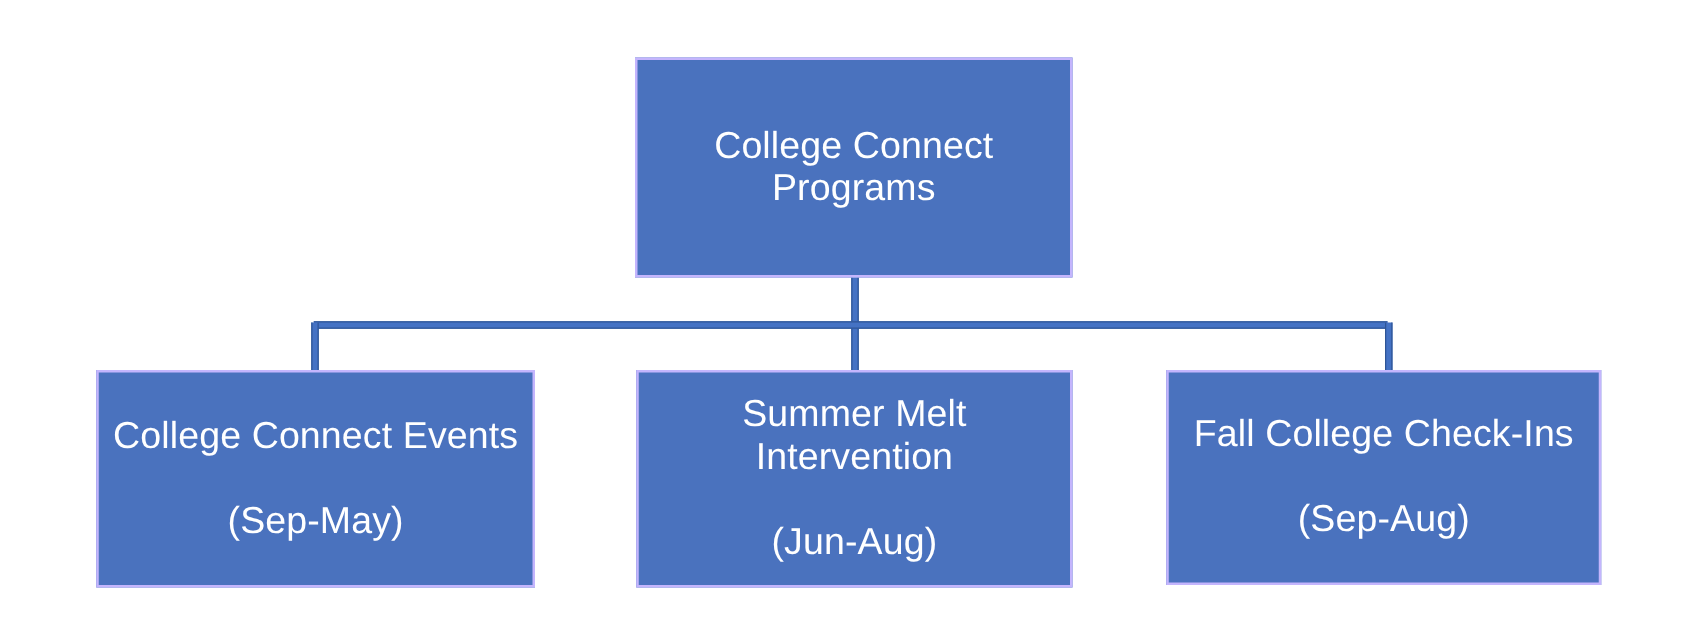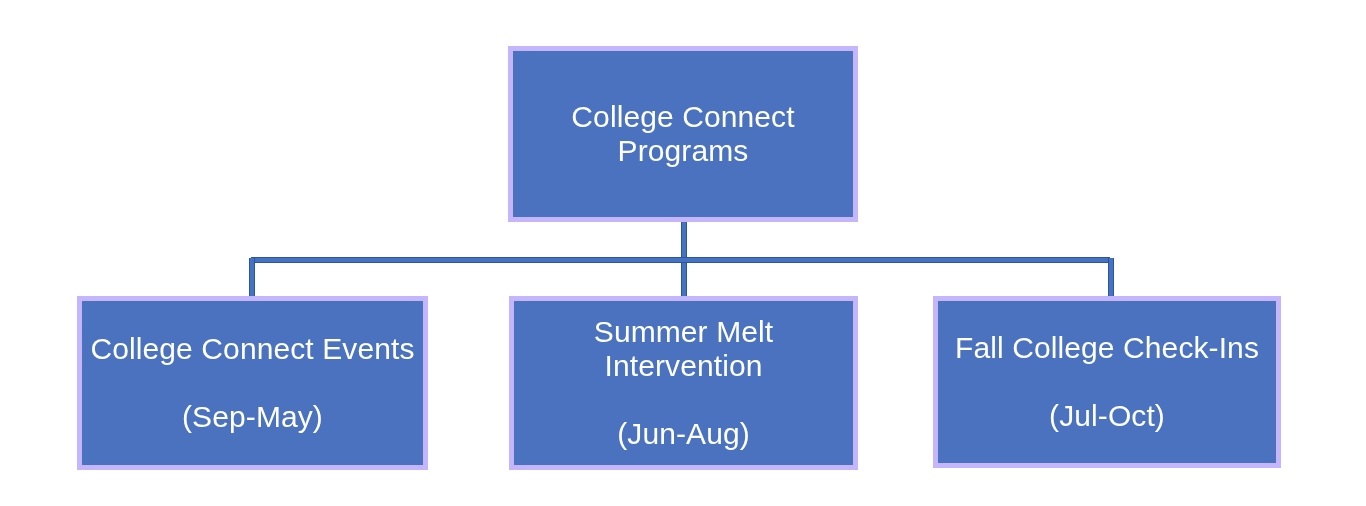--- a/index.html
+++ b/index.html
@@ -18,21 +18,21 @@
     height: 506px;
     background: #ffffff;
     overflow: hidden;
   }
 
   
   .node-box {
     position: absolute;
     box-sizing: border-box;
     background: #4a72be;
-    border: 5px solid #c4b5fd;
+    border: 2px solid #c4b5fd;
     display: flex;
     flex-direction: column;
     align-items: center;
     justify-content: center;
     color: #ffffff;
     text-align: center;
     line-height: 1.14;
     letter-spacing: 0.1px;
   }
   .node-title {
@@ -136,16 +136,16 @@
     <div class="node-period">(Jun-Aug)</div>
   </div>
 
   <div class="node-box" id="node-child-0">
     <div class="node-title">College Connect Events</div>
     <div class="node-period">(Sep-May)</div>
   </div>
 
   <div class="node-box" id="node-child-2">
     <div class="node-title">Fall College Check-Ins</div>
-    <div class="node-period">(Jul-Oct)</div>
+    <div class="node-period">(Sep-Aug)</div>
   </div>
 
 </div>
 
 </body></html>

